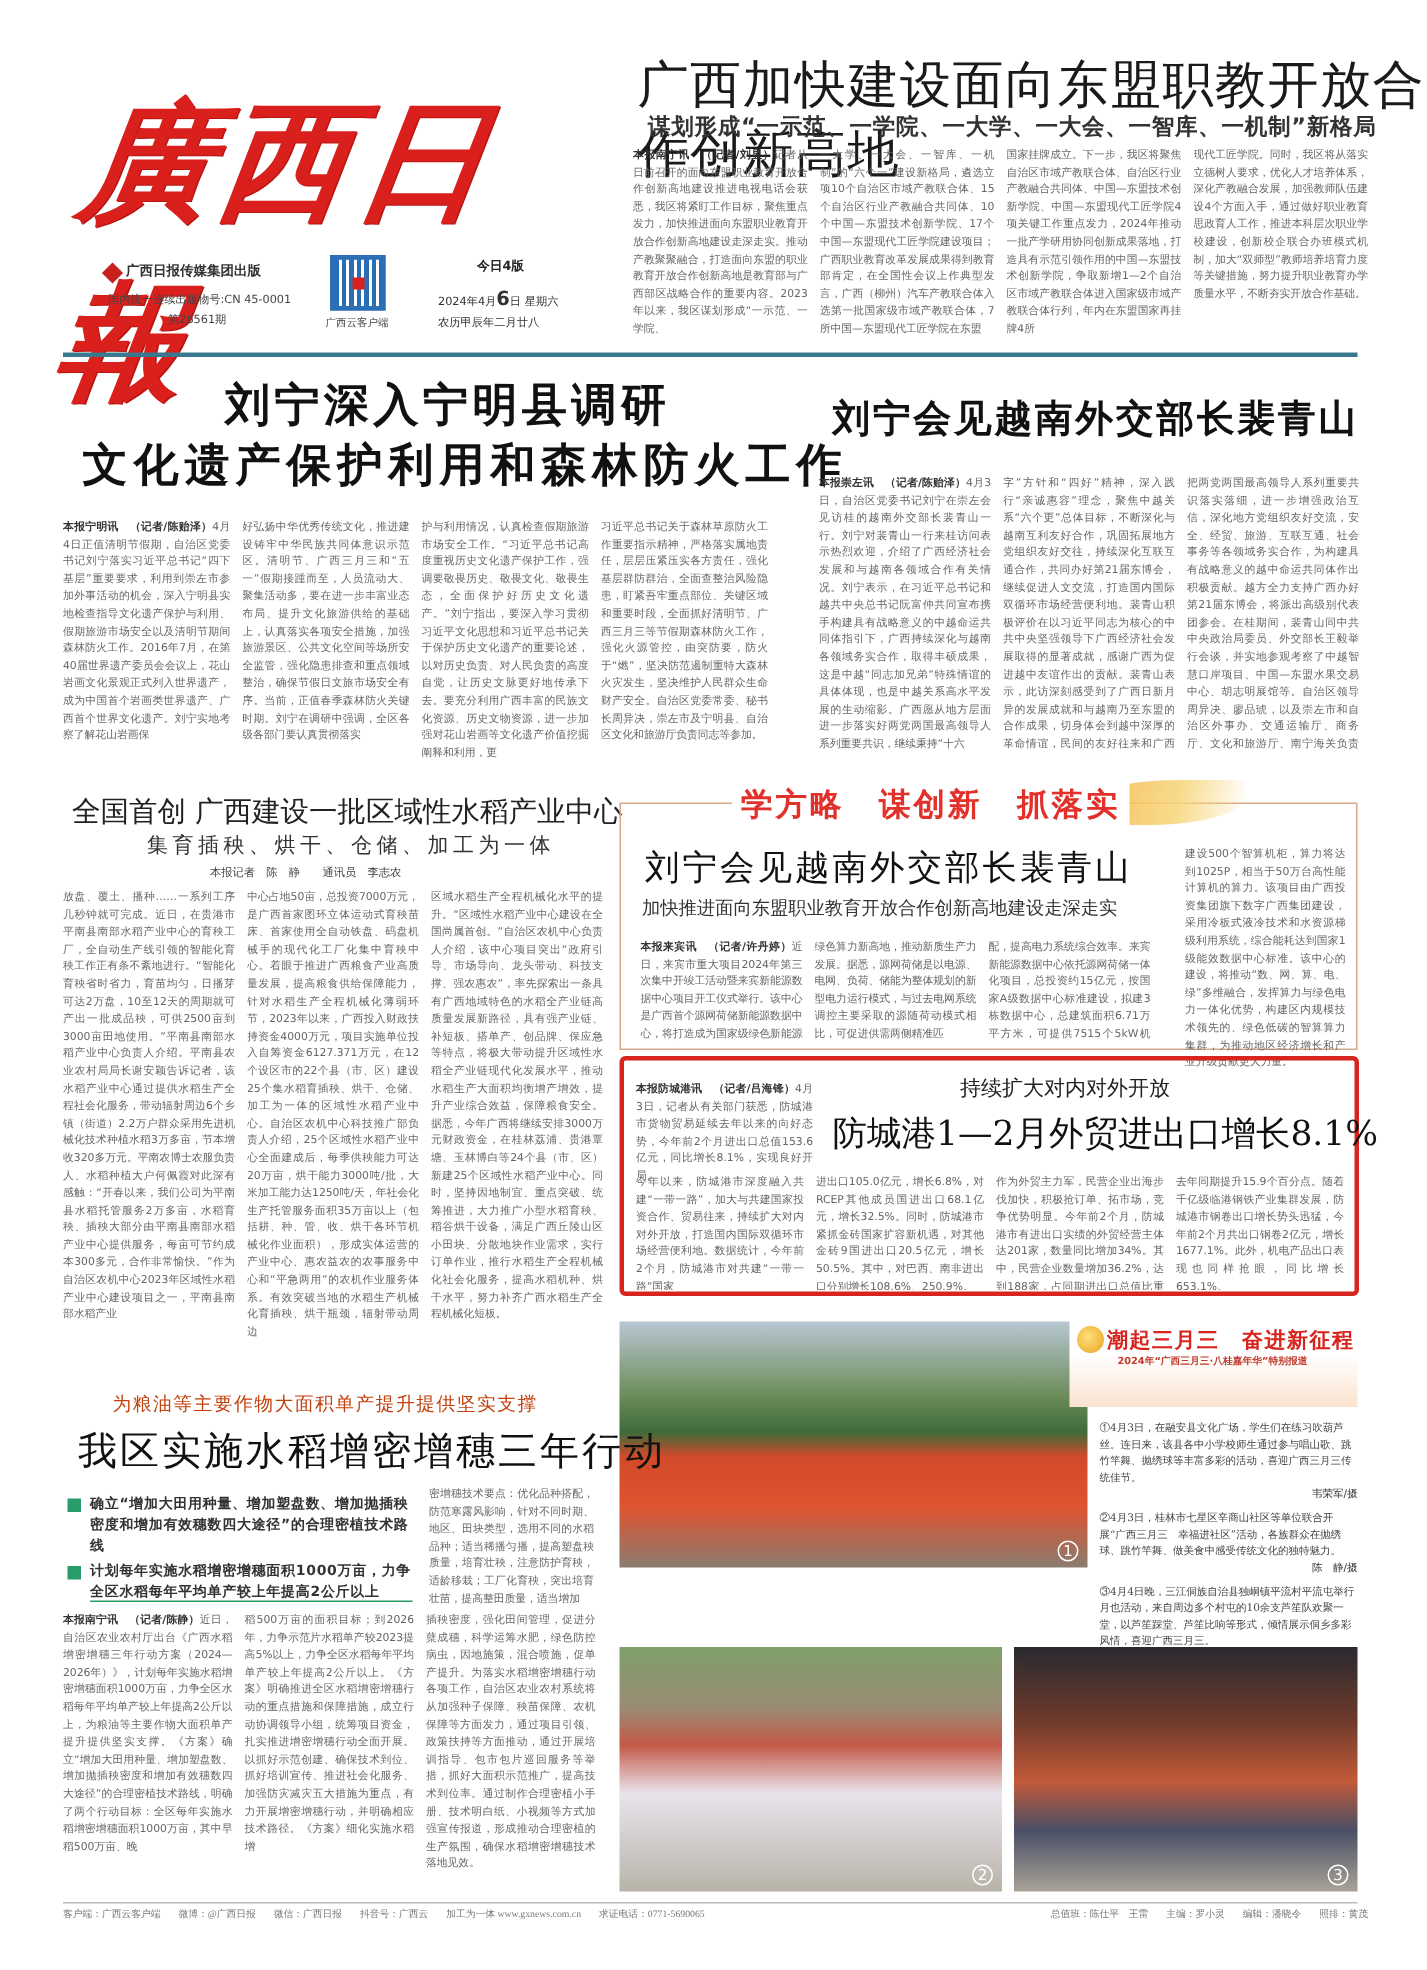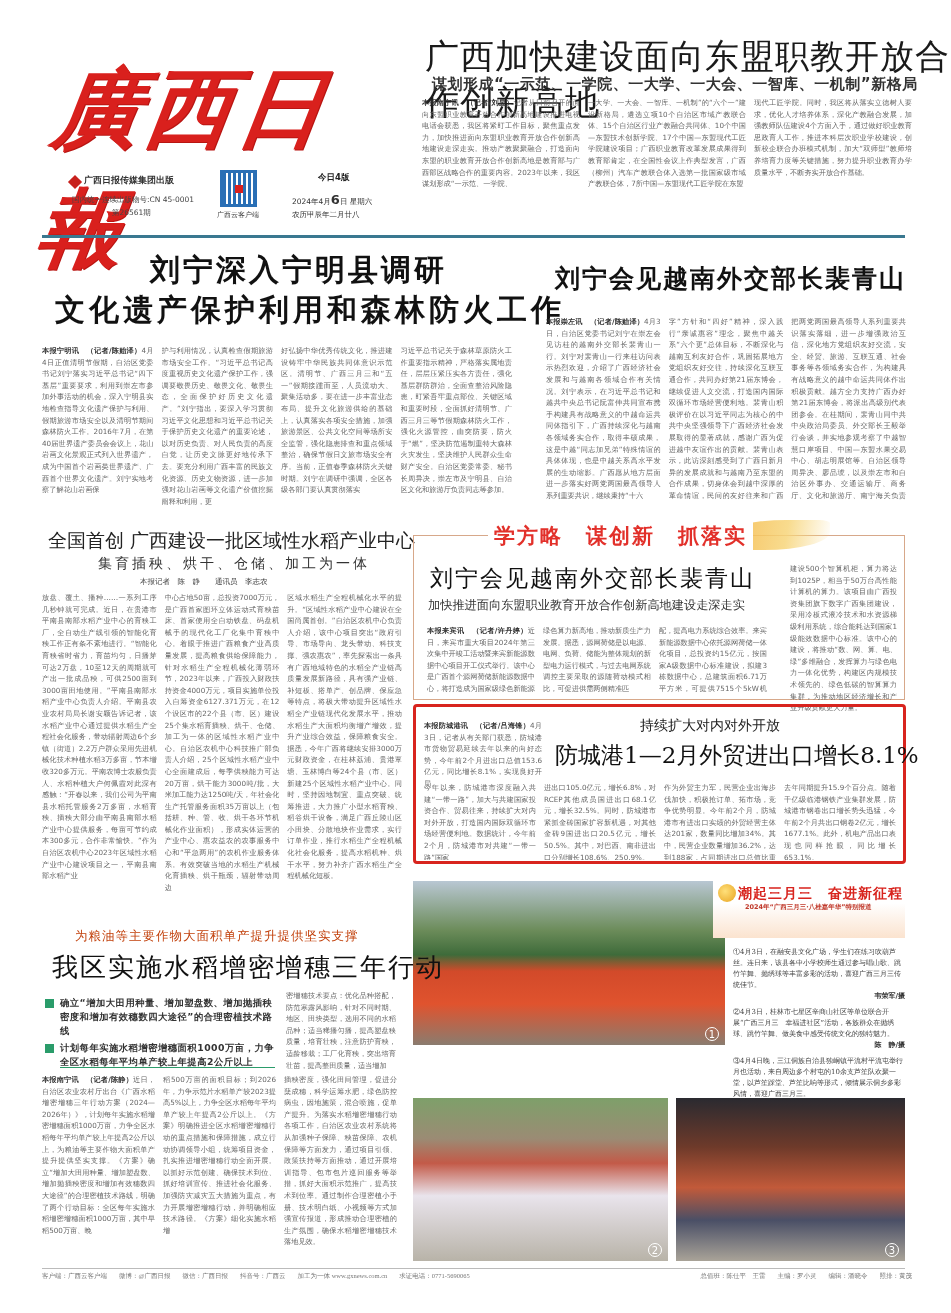--- a/index.html
+++ b/index.html
@@ -75,21 +75,21 @@
             background: linear-gradient(180deg,#7ea06a 0%,#9b8b74 25%,#c35a48 40%,#e9e4ec 60%,#b8b3a8 100%); }
   .photo3 { left: 676px; top: 1098px; width: 229px; height: 163px;
             background: linear-gradient(180deg,#2a2a30 0%,#6e3a2a 30%,#c25a3a 55%,#4a4f66 75%,#a9a398 100%); }
   .photo-num { position:absolute; right:6px; bottom:4px; font-size: 10px; color:#fff; border:1px solid #fff; border-radius:50%; width:14px; height:14px; text-align:center; line-height:13px; }
   .festival-banner { left: 713px; top: 880px; width: 192px; height: 58px; background: linear-gradient(180deg,#fff 40%, #fbe3cf 100%); }
   .festival-title { left: 738px; top: 885px; font-size: 14px; font-weight: bold; color: #d8241e; letter-spacing: 1px; }
   .festival-sub { left: 745px; top: 903px; font-size: 6.5px; color: #c0392b; font-weight: bold; }
   .festival-ball { left: 718px; top: 884px; width: 18px; height: 18px; border-radius: 50%; background: radial-gradient(circle at 40% 40%, #ffe07a, #e8a320); }
   .captions { left: 733px; top: 947px; width: 172px; }
   .caption { font-size: 7px; line-height: 11px; color:#444; margin-bottom: 5px; font-family: "DejaVu Serif", serif; }
-  .caption .credit { display:block; text-align:right; font-weight:bold; color:#333; font-family: "DejaVu Sans", sans-serif; }
+  .caption .credit { display:block; text-align:right; font-weight:normal; color:#333; font-family: "DejaVu Sans", sans-serif; }
 
   
   .h7-kicker { left: 75px; top: 928px; font-size: 12.5px; color:#c2410c; letter-spacing: 1px; }
   .h7 { left: 52px; top: 950px; font-size: 26px; color:#111; letter-spacing: 2px; }
   .bullets { left: 45px; top: 996px; width: 235px; }
   .bullet { display:flex; gap:6px; font-size: 9.3px; line-height: 14px; color:#333; font-weight: bold; margin-bottom: 3px; letter-spacing: .5px; }
   .bullet .sq { width: 9px; height: 9px; background: #2a9c6a; flex: 0 0 9px; margin-top: 3px; }
   .green-rule { left: 60px; top: 1067px; width: 215px; height: 1px; background: #2a9c6a; }
   .s7-right { left: 286px; top: 990px; width: 110px; height: 75px; }
   .s7-body { left: 42px; top: 1074px; width: 355px; height: 182px; }
@@ -115,31 +115,32 @@
 <div class="abs date-line">
   <span>2024年4月</span><b>6</b><span>日  星期六</span>
 </div>
 <div class="abs lunar">农历甲辰年二月廿八</div>
 
 <div class="abs lead1-title serif">广西加快建设面向东盟职教开放合作创新高地</div>
 <div class="abs lead1-sub">谋划形成“一示范、一学院、一大学、一大会、一智库、一机制”新格局</div>
 <div class="abs lead1-body cols body-text">
   <div><span class="lead">本报南宁讯　（记者/刘昱）</span><span>记者从日前召开的面向东盟职业教育开放合作创新高地建设推进电视电话会获悉，我区将紧盯工作目标，聚焦重点发力，加快推进面向东盟职业教育开放合作创新高地建设走深走实。推动产教聚聚融合，打造面向东盟的职业教育开放合作创新高地是教育部与广西部区战略合作的重要内容。2023年以来，我区谋划形成“一示范、一学院、</span></div>
   <div><span>一大学、一大会、一智库、一机制”的“六个一”建设新格局，遴选立项10个自治区市域产教联合体、15个自治区行业产教融合共同体、10个中国—东盟技术创新学院、17个中国—东盟现代工匠学院建设项目；广西职业教育改革发展成果得到教育部肯定，在全国性会议上作典型发言，广西（柳州）汽车产教联合体入选第一批国家级市域产教联合体，7所中国—东盟现代工匠学院在东盟</span></div>
+  <div><span>国家挂牌成立。下一步，我区将聚焦自治区市域产教联合体、自治区行业产教融合共同体、中国—东盟技术创新学院、中国—东盟现代工匠学院4项关键工作重点发力，2024年推动一批产学研用协同创新成果落地，打造具有示范引领作用的中国—东盟技术创新学院，争取新增1—2个自治区市域产教联合体进入国家级市域产教联合体行列，年内在东盟国家再挂牌4所</span></div>
   <div><span>现代工匠学院。同时，我区将从落实立德树人要求，优化人才培养体系，深化产教融合发展，加强教师队伍建设4个方面入手，通过做好职业教育思政育人工作，推进本科层次职业学校建设，创新校企联合办班模式机制，加大“双师型”教师培养培育力度等关键措施，努力提升职业教育办学质量水平，不断夯实开放合作基础。</span></div>
 </div>
 
 <div class="abs rule-blue"></div>
 
 <div class="abs h2a">刘宁深入宁明县调研</div>
 <div class="abs h2b">文化遗产保护利用和森林防火工作</div>
 <div class="abs s2-body cols body-text">
   <div><span class="lead">本报宁明讯　（记者/陈贻泽）</span><span>4月4日正值清明节假期，自治区党委书记刘宁落实习近平总书记“四下基层”重要要求，利用到崇左市参加外事活动的机会，深入宁明县实地检查指导文化遗产保护与利用、假期旅游市场安全以及清明节期间森林防火工作。2016年7月，在第40届世界遗产委员会会议上，花山岩画文化景观正式列入世界遗产，成为中国首个岩画类世界遗产、广西首个世界文化遗产。刘宁实地考察了解花山岩画保</span></div>
+  <div><span>好弘扬中华优秀传统文化，推进建设铸牢中华民族共同体意识示范区。清明节、广西三月三和“五一”假期接踵而至，人员流动大、聚集活动多，要在进一步丰富业态布局、提升文化旅游供给的基础上，认真落实各项安全措施，加强旅游景区、公共文化空间等场所安全监管，强化隐患排查和重点领域整治，确保节假日文旅市场安全有序。当前，正值春季森林防火关键时期。刘宁在调研中强调，全区各级各部门要认真贯彻落实</span></div>
   <div><span>护与利用情况，认真检查假期旅游市场安全工作。“习近平总书记高度重视历史文化遗产保护工作，强调要敬畏历史、敬畏文化、敬畏生态，全面保护好历史文化遗产。”刘宁指出，要深入学习贯彻习近平文化思想和习近平总书记关于保护历史文化遗产的重要论述，以对历史负责、对人民负责的高度自觉，让历史文脉更好地传承下去。要充分利用广西丰富的民族文化资源、历史文物资源，进一步加强对花山岩画等文化遗产价值挖掘阐释和利用，更</span></div>
-  <div><span>好弘扬中华优秀传统文化，推进建设铸牢中华民族共同体意识示范区。清明节、广西三月三和“五一”假期接踵而至，人员流动大、聚集活动多，要在进一步丰富业态布局、提升文化旅游供给的基础上，认真落实各项安全措施，加强旅游景区、公共文化空间等场所安全监管，强化隐患排查和重点领域整治，确保节假日文旅市场安全有序。当前，正值春季森林防火关键时期。刘宁在调研中强调，全区各级各部门要认真贯彻落实</span></div>
   <div><span>习近平总书记关于森林草原防火工作重要指示精神，严格落实属地责任，层层压紧压实各方责任，强化基层群防群治，全面查整治风险隐患，盯紧吾牢重点部位、关键区域和重要时段，全面抓好清明节、广西三月三等节假期森林防火工作，强化火源管控，由突防要，防火于“燃”，坚决防范遏制重特大森林火灾发生，坚决维护人民群众生命财产安全。自治区党委常委、秘书长周异决，崇左市及宁明县、自治区文化和旅游厅负责同志等参加。</span></div>
 </div>
 
 <div class="abs h3">刘宁会见越南外交部长裴青山</div>
 <div class="abs s3-body cols body-text">
   <div><span class="lead">本报崇左讯　（记者/陈贻泽）</span><span>4月3日，自治区党委书记刘宁在崇左会见访桂的越南外交部长裴青山一行。刘宁对裴青山一行来桂访问表示热烈欢迎，介绍了广西经济社会发展和与越南各领域合作有关情况。刘宁表示，在习近平总书记和越共中央总书记阮富仲共同宣布携手构建具有战略意义的中越命运共同体指引下，广西持续深化与越南各领域务实合作，取得丰硕成果，这是中越“同志加兄弟”特殊情谊的具体体现，也是中越关系高水平发展的生动缩影。广西愿从地方层面进一步落实好两党两国最高领导人系列重要共识，继续秉持“十六</span></div>
   <div><span>字”方针和“四好”精神，深入践行“亲诚惠容”理念，聚焦中越关系“六个更”总体目标，不断深化与越南互利友好合作，巩固拓展地方党组织友好交往，持续深化互联互通合作，共同办好第21届东博会，继续促进人文交流，打造国内国际双循环市场经营便利地。裴青山积极评价在以习近平同志为核心的中共中央坚强领导下广西经济社会发展取得的显著成就，感谢广西为促进越中友谊作出的贡献。裴青山表示，此访深刻感受到了广西日新月异的发展成就和与越南乃至东盟的合作成果，切身体会到越中深厚的革命情谊，民间的友好往来和广西人民的热情。双方应充分发挥现有合作机制作用，</span></div>
   <div><span>把两党两国最高领导人系列重要共识落实落细，进一步增强政治互信，深化地方党组织友好交流，安全、经贸、旅游、互联互通、社会事务等各领域务实合作，为构建具有战略意义的越中命运共同体作出积极贡献。越方全力支持广西办好第21届东博会，将派出高级别代表团参会。在桂期间，裴青山同中共中央政治局委员、外交部长王毅举行会谈，并实地参观考察了中越智慧口岸项目、中国—东盟水果交易中心、胡志明展馆等。自治区领导周异决、廖品琥，以及崇左市和自治区外事办、交通运输厅、商务厅、文化和旅游厅、南宁海关负责同志参加会见。</span></div>
 </div>
 

